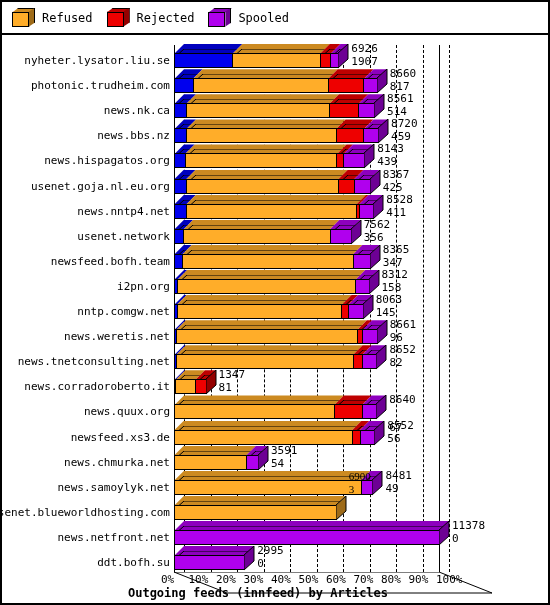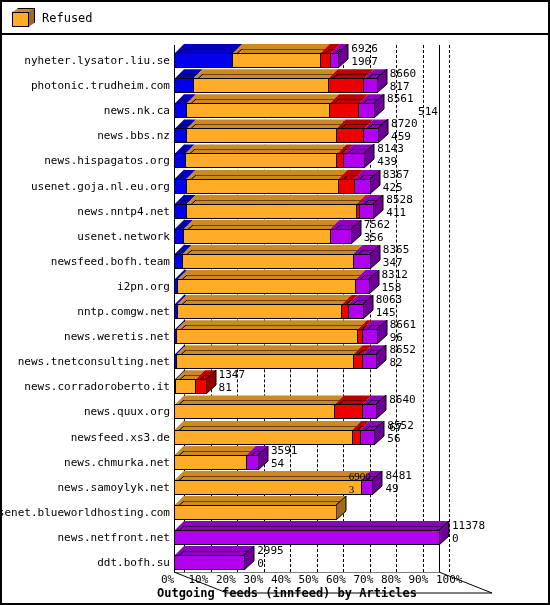--- a/index.html
+++ b/index.html
@@ -159,36 +159,51 @@
   #xaxis-title {
     position: absolute;
     left: 0;
     width: 512px;
     top: 551px;
     text-align: center;
     font-size: 12px;
     font-weight: bold;
     color: #000;
     letter-spacing: 0px;
-    padding-left: 29px;
   }
 </style>
 </head>
 <body>
 
 <div id="root">
 
   <div id="legend">
       <div class="legend-item">
         <span class="legend-cube">
           <span class="top" style="background: rgb(204, 138, 33);"></span>
           <span class="side" style="background: rgb(158, 107, 25);"></span>
           <span class="face" style="background: rgb(255, 173, 41);"></span>
         </span>
         <span class="legend-label">Refused</span>
+      </div>
+      <div class="legend-item">
+        <span class="legend-cube">
+          <span class="top" style="background: rgb(190, 0, 0);"></span>
+          <span class="side" style="background: rgb(148, 0, 0);"></span>
+          <span class="face" style="background: rgb(238, 0, 0);"></span>
+        </span>
+        <span class="legend-label">Rejected</span>
+      </div>
+      <div class="legend-item">
+        <span class="legend-cube">
+          <span class="top" style="background: rgb(141, 0, 190);"></span>
+          <span class="side" style="background: rgb(109, 0, 148);"></span>
+          <span class="face" style="background: rgb(176, 0, 238);"></span>
+        </span>
+        <span class="legend-label">Spooled</span>
       </div>
     </div>
 
   <div id="plot">
     <div id="axis-frame"></div>
     <div id="right-wall"></div>
     <div id="gridlines">
         <div class="gridline" style="left: 182px; top: 10px;"></div>
         <div class="gridline" style="left: 208.5px; top: 10px;"></div>
         <div class="gridline" style="left: 235px; top: 10px;"></div>
@@ -280,21 +295,21 @@
           <div style="position: absolute; left: 356.175px; top: 59.2857px; width: 25.9px; height: 10px; pointer-events: none;"><svg width="25.9" height="10">
               <polygon points="10,0 25.9,0 15.9,9 0,9" fill="none" stroke="#000" stroke-width="1"></polygon>
             </svg></div>
           <div class="seg" style="left: 356.175px; top: 68.2857px; width: 16.9px; height: 15px; background: rgb(176, 0, 238);"></div>
           <div style="position: absolute; left: 372.075px; top: 59.2857px; width: 11px; height: 25px;"><svg width="11" height="25">
               <polygon points="0,9 10,0 10,15 0,24" fill="#6d0094" stroke="#000" stroke-width="1"></polygon>
             </svg></div>
         </div>
         <div class="vallabel" style="left: 385.075px; top: 58.2857px;">
           <div>8561</div>
-          <div style="margin-top: 2px; margin-left: 31px;">514</div>
+          <div style="margin-top: 2px;">514</div>
         </div>
         <div class="barrow">
           <div class="seg-top" style="left: 172px; top: 84.381px; width: 21.925px; height: 10px; background: rgb(0, 0, 190); border: none; clip-path: polygon(10px 0px, 100% 0px, 11.925px 100%, 0px 100%);"></div>
           <div style="position: absolute; left: 172px; top: 84.381px; width: 21.925px; height: 10px; pointer-events: none;"><svg width="21.925" height="10">
               <polygon points="10,0 21.925,0 11.925,9 0,9" fill="none" stroke="#000" stroke-width="1"></polygon>
             </svg></div>
           <div class="seg" style="left: 172px; top: 93.381px; width: 12.925px; height: 15px; background: rgb(0, 0, 238);"></div>
           <div class="seg-top" style="left: 183.925px; top: 84.381px; width: 159.725px; height: 10px; background: rgb(204, 138, 33); border: none; clip-path: polygon(10px 0px, 100% 0px, 149.725px 100%, 0px 100%);"></div>
           <div style="position: absolute; left: 183.925px; top: 84.381px; width: 159.725px; height: 10px; pointer-events: none;"><svg width="159.725" height="10">
               <polygon points="10,0 159.725,0 149.725,9 0,9" fill="none" stroke="#000" stroke-width="1"></polygon>

